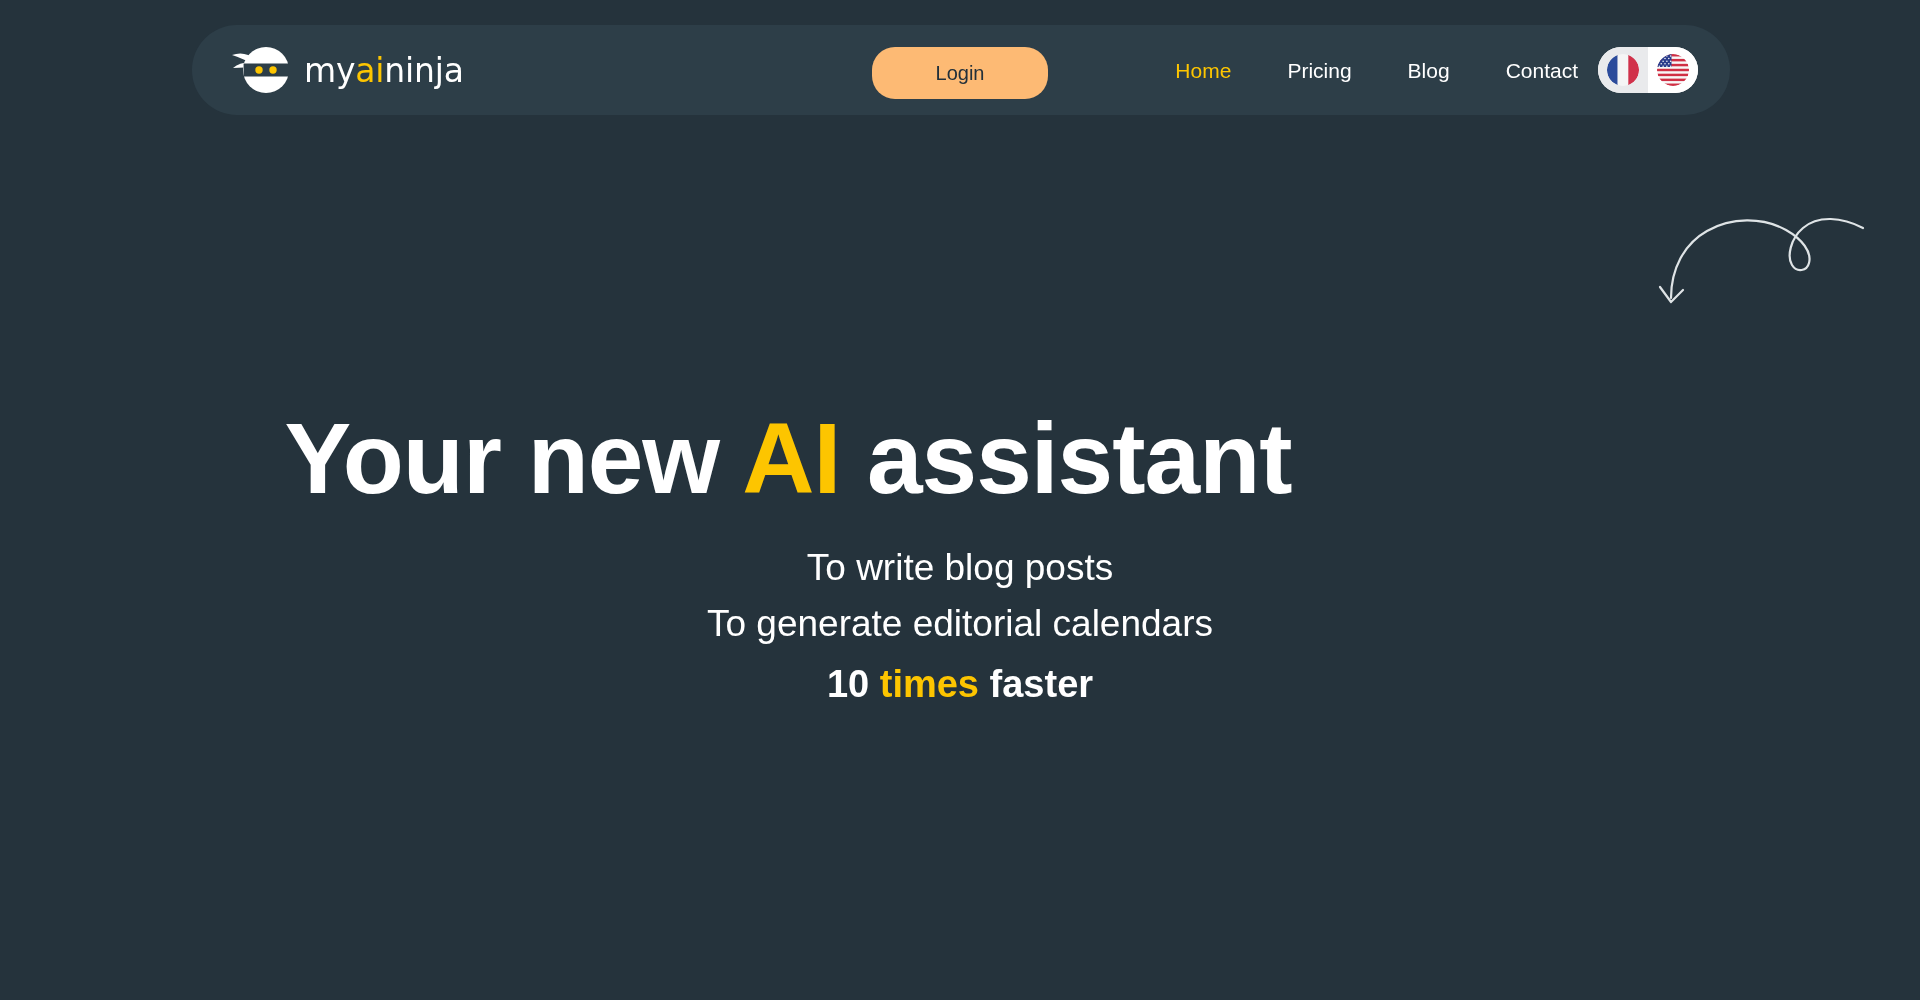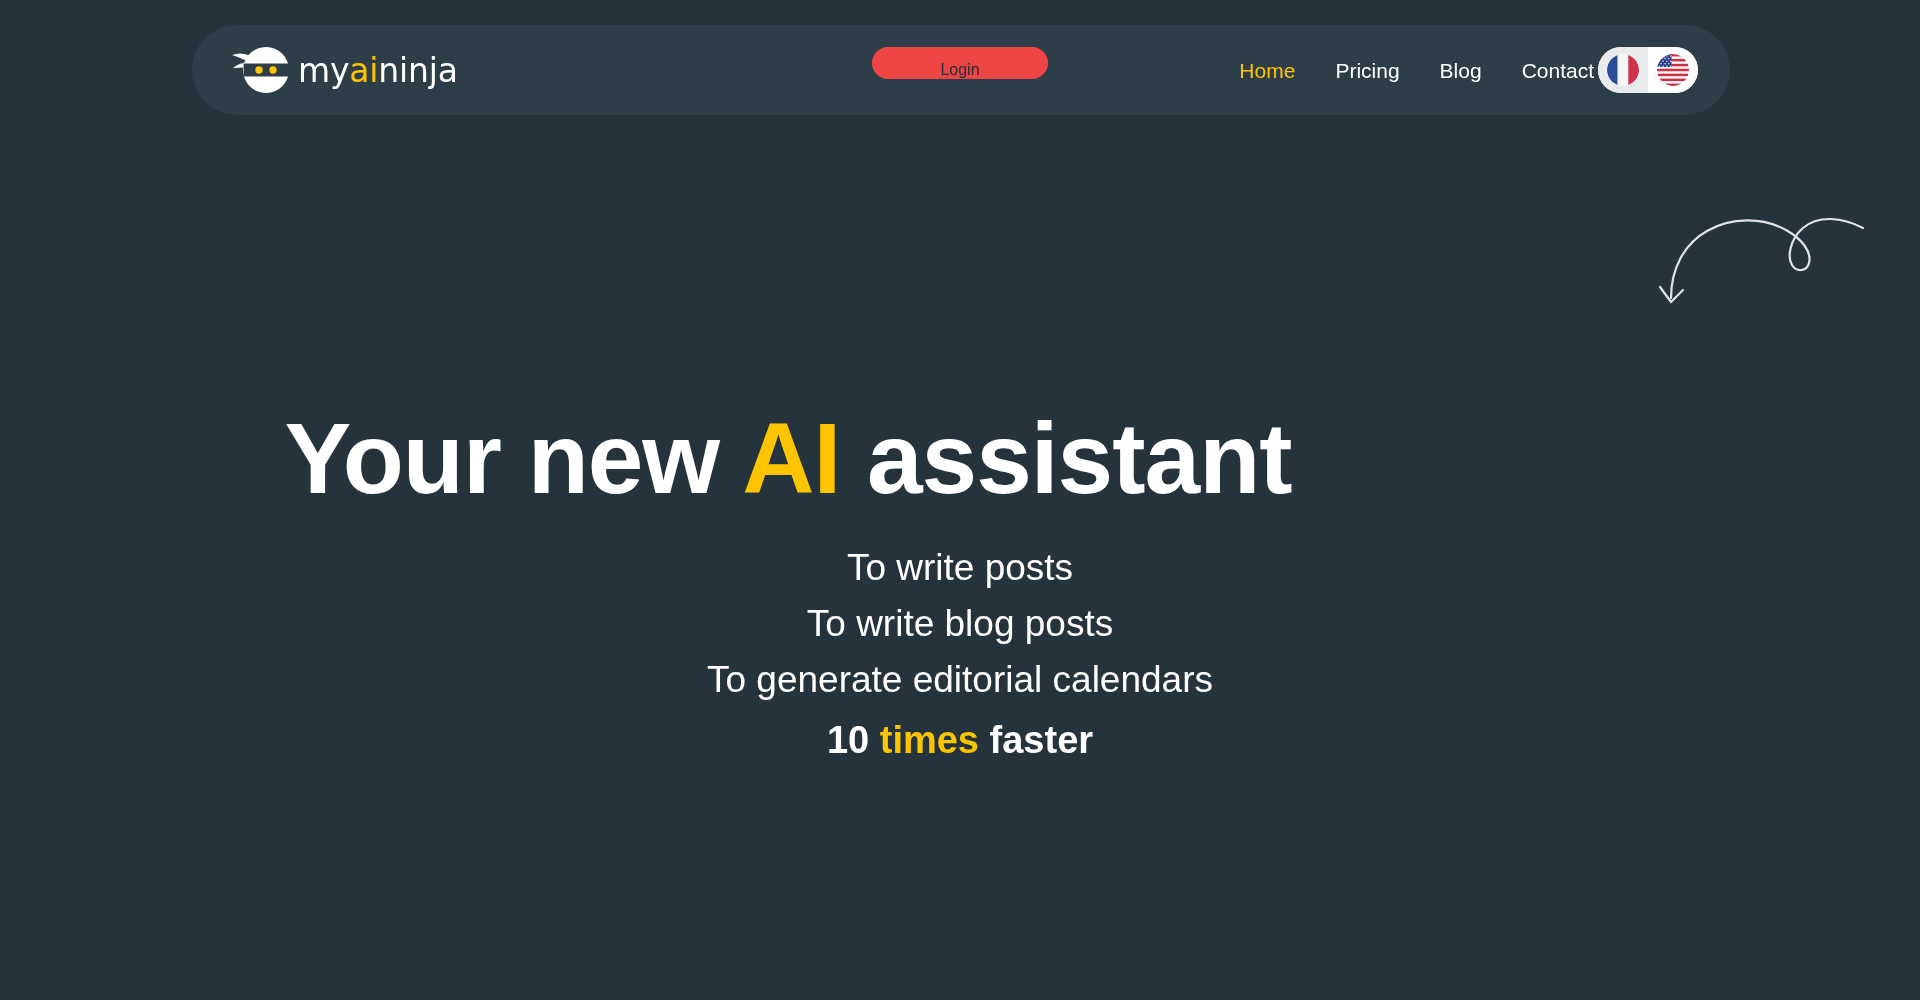--- a/index.html
+++ b/index.html
@@ -42,21 +42,21 @@
   }
 
   
   .logo {
     position: absolute;
     left: 34px;
     top: 50%;
     transform: translateY(-50%);
     display: flex;
     align-items: center;
-    gap: 6px;
+    gap: 12px;
     text-decoration: none;
     cursor: pointer;
   }
 
   .logo-mark {
     width: 66px;
     height: 54px;
     display: block;
     flex: 0 0 auto;
   }
@@ -71,43 +71,43 @@
   }
   .logo-word .w-white { color: #ffffff; }
   .logo-word .w-yellow { color: #fdc500; }
 
   
   .login-btn {
     position: absolute;
     left: 680px;
     top: 22px;
     width: 176px;
-    height: 32px;
+    height: 52px;
     border: none;
     border-radius: 23px;
-    background: #ef4444;
+    background: #fdba74;
     color: #22303a;
     font-family: "Liberation Sans", "DejaVu Sans", sans-serif;
-    font-size: 16px;
+    font-size: 20px;
     font-weight: 400;
     cursor: pointer;
     padding: 0;
     line-height: 46px;
     text-align: center;
   }
 
   
   .nav {
     position: absolute;
-    right: 136px;
+    right: 152px;
     top: 50%;
     transform: translateY(-50%);
     display: flex;
     align-items: flex-start;
-    gap: 40px;
+    gap: 56px;
   }
 
   .nav-link {
     font-size: 21px;
     color: #ffffff;
     text-decoration: none;
     cursor: pointer;
     white-space: nowrap;
     line-height: 1;
   }
@@ -310,21 +310,20 @@
         <path d="M30 92 L41 107 L53 95"></path>
       </g>
     </svg>
   </div>
 
   <section class="hero">
 
     <h1 class="hero-title"><span>Your new </span><span class="accent">AI</span><span> assistant</span></h1>
 
     <div class="hero-lines">
-      <div class="hero-line">To write posts</div>
       <div class="hero-line">To write blog posts</div>
       <div class="hero-line">To generate editorial calendars</div>
       <div class="hero-line-final"><span>10 </span><span class="accent">times</span><span> faster</span></div>
     </div>
 
   </section>
 
 </div>
 
 </body></html>

